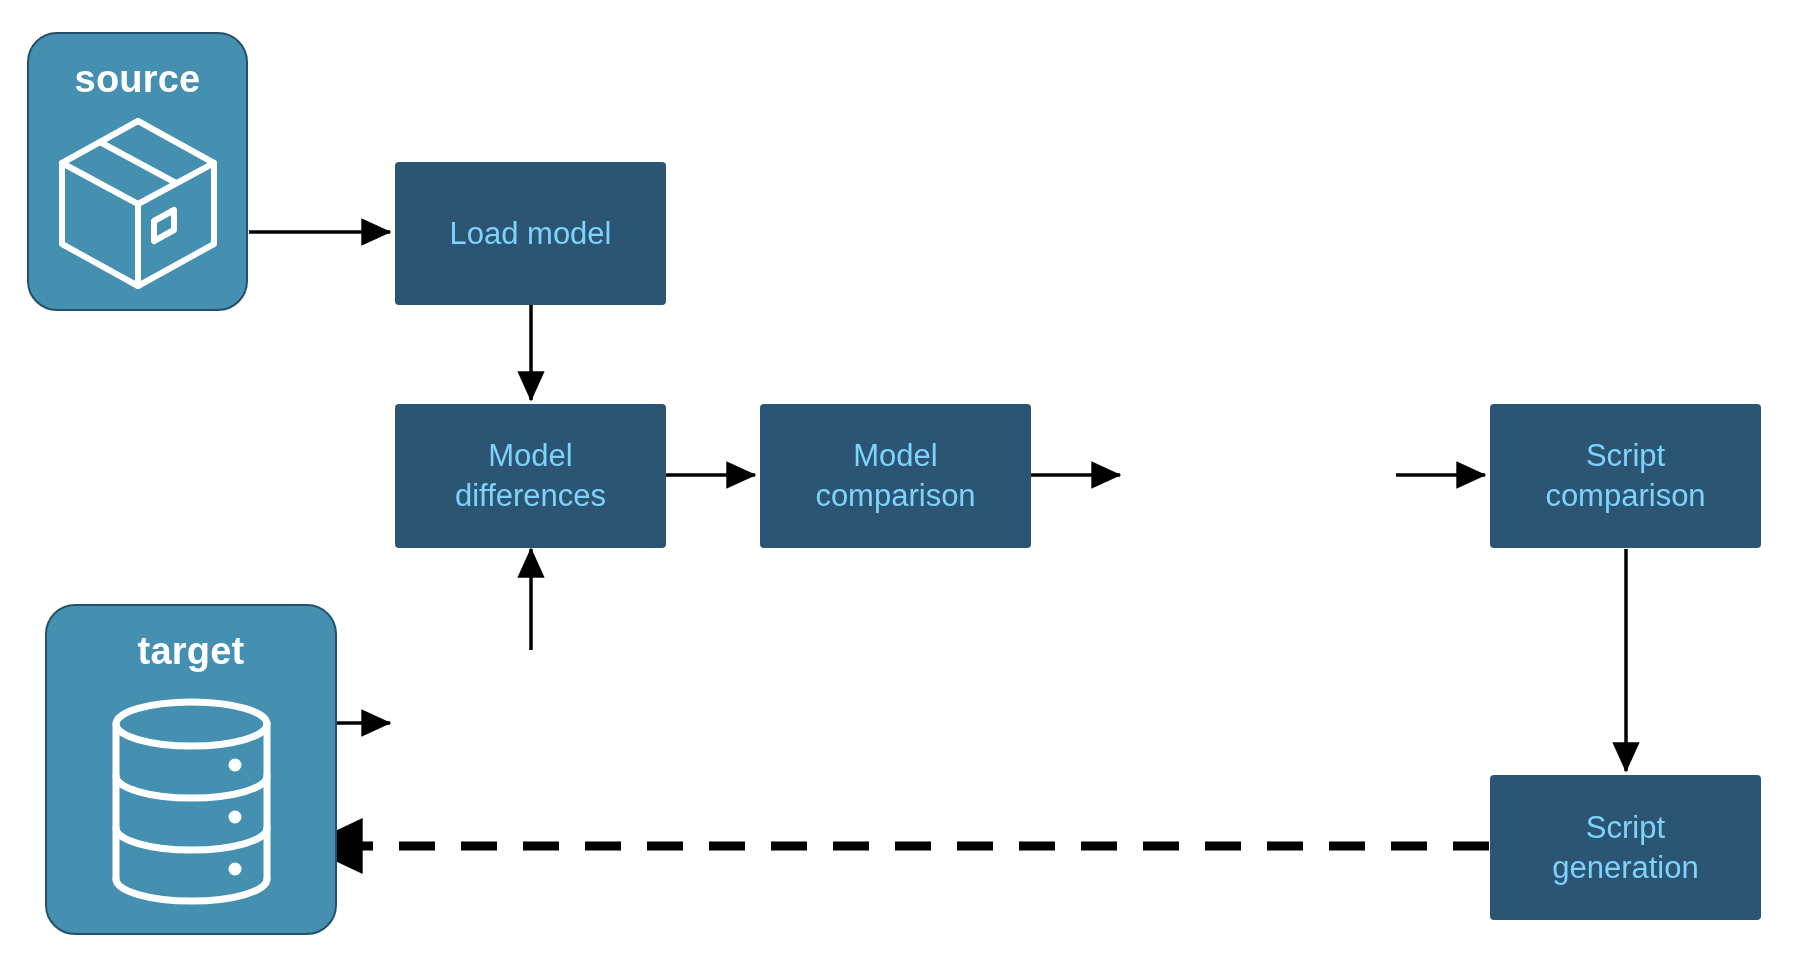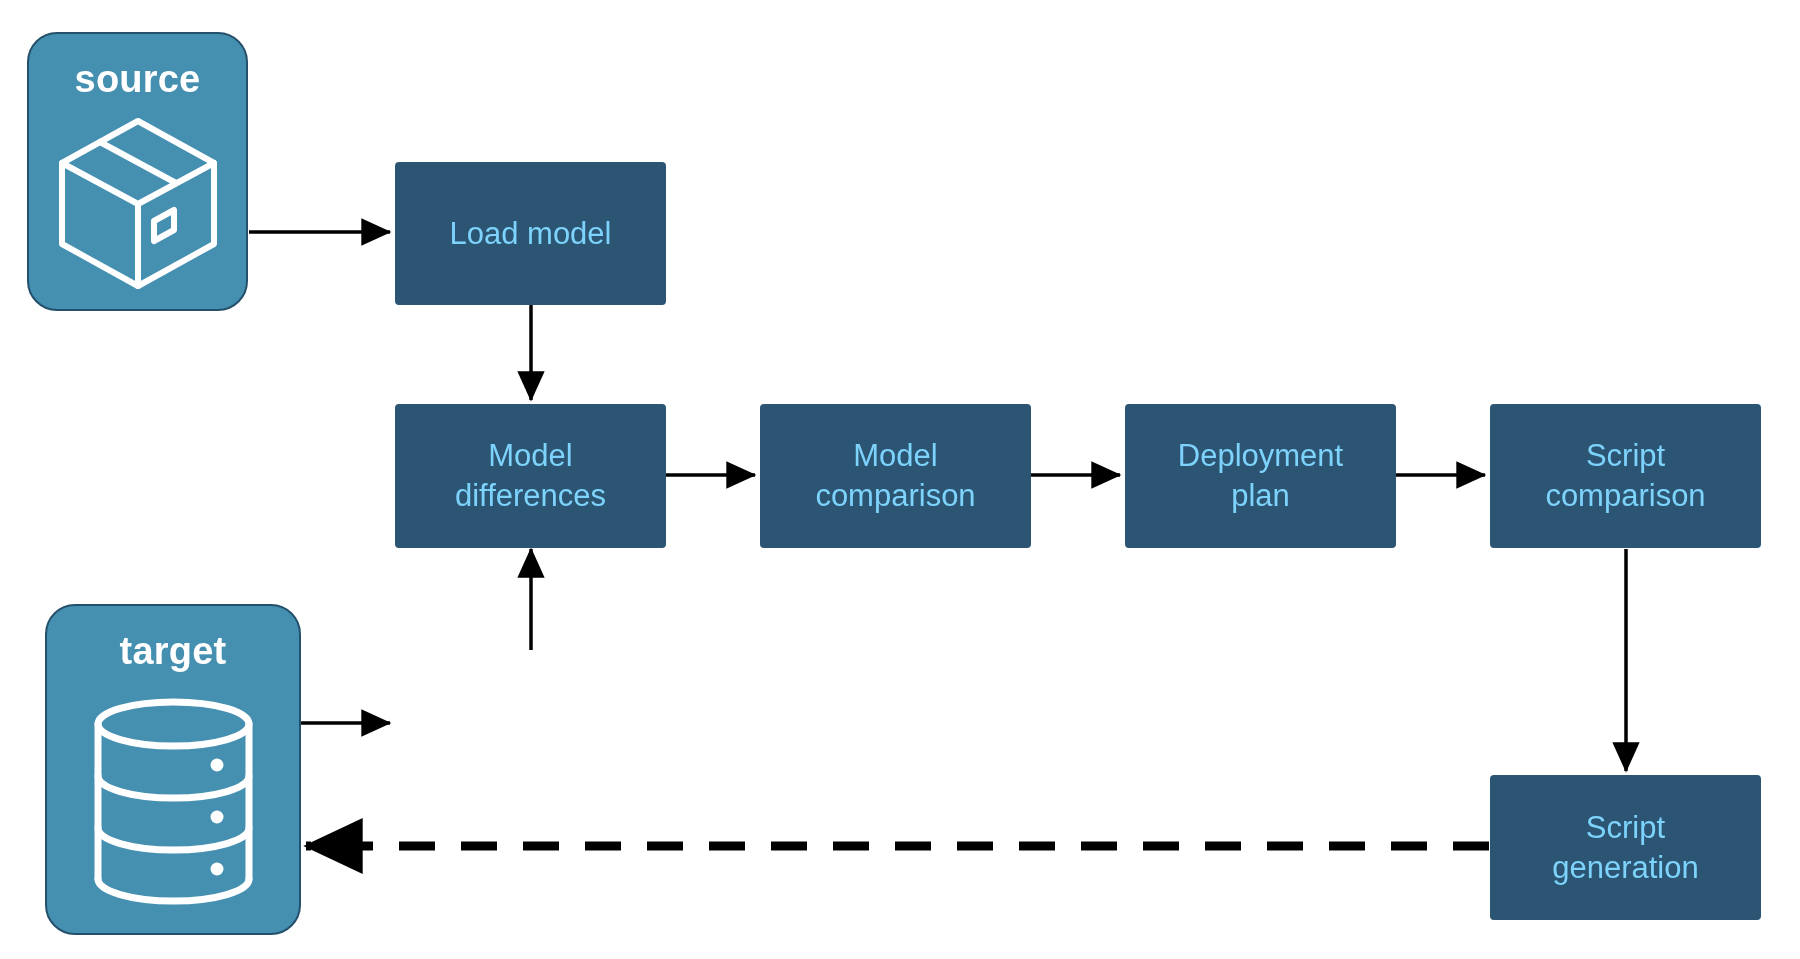--- a/index.html
+++ b/index.html
@@ -111,21 +111,21 @@
 
         <path d="M14 52 L90 93 L166 52"></path>
         <path d="M90 93 L90 175"></path>
         <path d="M52 31 L128 72"></path>
 
         <path d="M106 110 L126 99 L126 119 L106 130 Z"></path>
       </svg>
     </div>
   </div>
 
-  <div class="endpoint" style="left:45px; top:604px; width:256px; height:331px;text-align:right;">
+  <div class="endpoint" style="left:45px; top:604px; width:292px; height:331px;text-align:right;">
     <div class="endpoint-label">target</div>
     <div class="endpoint-icon">
       <svg width="175" height="215" viewBox="0 0 175 215" fill="none" stroke="#ffffff" stroke-width="7" stroke-linejoin="round" stroke-linecap="round">
 
         <path d="M12 30 L12 185"></path>
         <path d="M163 30 L163 185"></path>
         <ellipse cx="87.5" cy="30" rx="75.5" ry="22"></ellipse>
         <path d="M12 185 A75.5 22 0 0 0 163 185"></path>
 
         <path d="M12 82 A75.5 22 0 0 0 163 82"></path>
@@ -149,26 +149,20 @@
     </div>
   </div>
 
   <div class="node" style="left:760px; top:404px; width:271px; height:144px;">
     <div>
       <span>Model</span>
       <span>comparison</span>
     </div>
   </div>
 
-  <div class="node" style="left:1125px; top:404px; width:271px; height:144px;">
-    <div>
-      <span>Deployment</span>
-      <span>plan</span>
-    </div>
-  </div>
 
   <div class="node" style="left:1490px; top:404px; width:271px; height:144px;">
     <div>
       <span>Script</span>
       <span>comparison</span>
     </div>
   </div>
 
 
   <div class="node" style="left:1490px; top:775px; width:271px; height:145px;">

